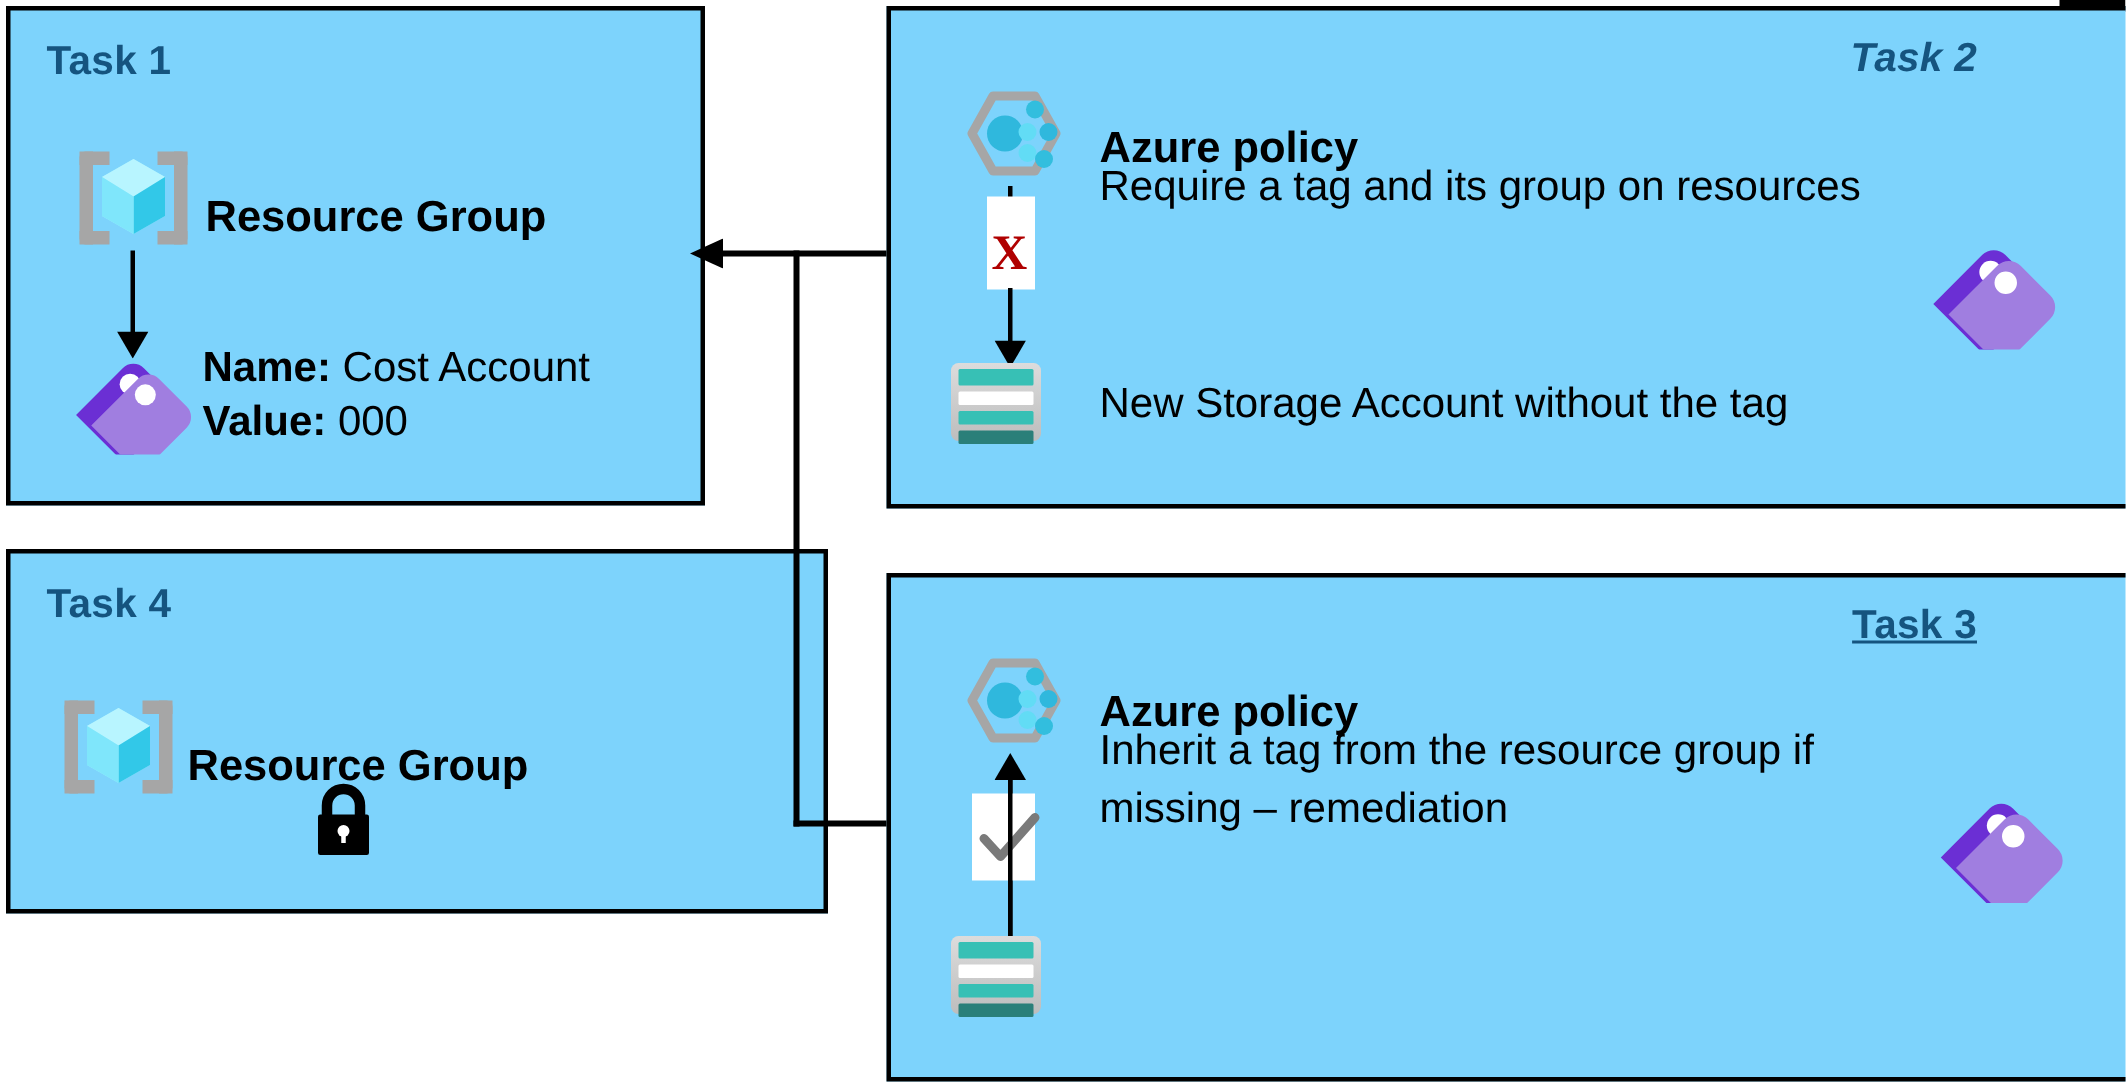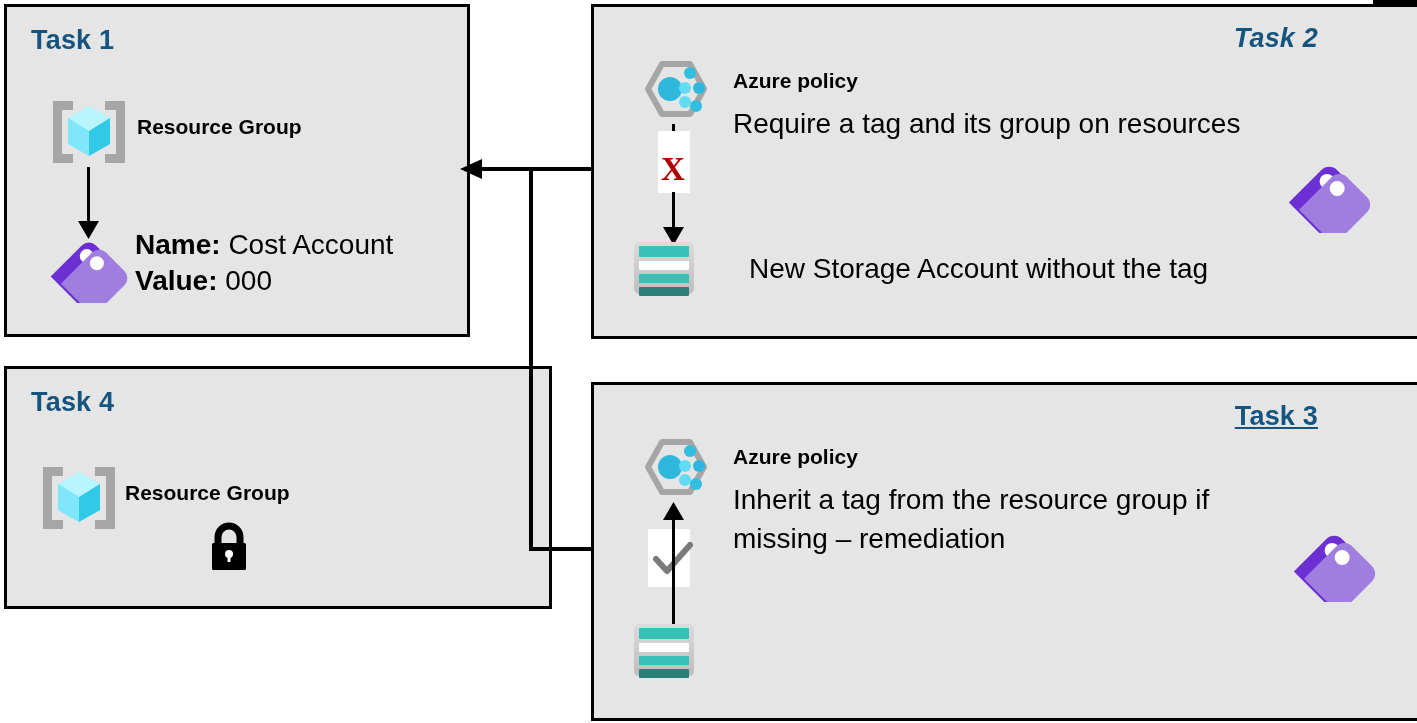--- a/index.html
+++ b/index.html
@@ -2,37 +2,37 @@
 <html><head>
 <meta charset="utf-8">
 <style>
   html,body{margin:0;padding:0;background:#ffffff;}
   body{width:1417px;height:723px;position:relative;overflow:hidden;
        font-family:"Liberation Sans","DejaVu Sans",sans-serif;}
 
   .stage{position:absolute;left:0;top:0;width:1417px;height:723px;}
 
   
-  .panel{position:absolute;background:#e5e5e5;border:3px solid #000000;box-sizing:border-box;}
+  .panel{position:absolute;background:#7dd3fc;border:3px solid #000000;box-sizing:border-box;}
   #panel-task1{left:4px;  top:4px;   width:466px; height:333px;}
   #panel-task4{left:4px;  top:366px; width:548px; height:243px;}
   #panel-task2{left:591px;top:4px;   width:830px; height:335px;}
   #panel-task3{left:591px;top:382px; width:830px; height:339px;}
 
   .panel-title{position:absolute;color:#15547f;font-weight:bold;font-size:27px;
                letter-spacing:.2px;white-space:nowrap;}
   #title-task1{left:24px;top:18px;}
   #title-task4{left:24px;top:18px;}
   #title-task2{right:100px;top:16px;font-style:italic;}
   #title-task3{right:100px;top:16px;text-decoration:underline;}
 
   
   .txt{position:absolute;white-space:nowrap;color:#000;}
   .bold{font-weight:bold;}
-  .hdr{font-size:21px;font-weight:bold;}
+  .hdr{font-size:29px;font-weight:bold;margin-top:14px;}
   .body{font-size:28px;}
 
   
   .rg-icon{position:absolute;width:72px;height:66px;}
   .rg-icon .brk{position:absolute;top:2px;width:9px;height:62px;background:#a6a6a6;}
   .rg-icon .brk.l{left:0;border-radius:4px 0 0 4px;}
   .rg-icon .brk.r{right:0;border-radius:0 4px 4px 0;}
   .rg-icon .brk::before,.rg-icon .brk::after{content:"";position:absolute;width:20px;height:9px;background:#a6a6a6;}
   .rg-icon .brk.l::before{left:0;top:0;} .rg-icon .brk.l::after{left:0;bottom:0;}
   .rg-icon .brk.r::before{right:0;top:0;} .rg-icon .brk.r::after{right:0;bottom:0;}
@@ -153,21 +153,21 @@
     <svg style="position:absolute;left:69px;top:220px;width:21px;height:18px;">
       <polygon points="10.5,18 0,0 21,0" fill="#000"></polygon>
     </svg>
 
     <div class="storage-icon" style="left:40px;top:235px;">
       <div class="s-bar" style="background:#37c0b5;height:11px;"></div>
       <div class="s-bar" style="background:#ffffff;"></div>
       <div class="s-bar" style="background:#37c0b5;"></div>
       <div class="s-bar" style="background:#2a7f79;"></div>
     </div>
-    <div class="txt body" style="left:155px;top:246px;">New Storage Account  without the tag</div>
+    <div class="txt body" style="left:139px;top:246px;">New Storage Account  without the tag</div>
 
     <svg class="tag-icon" style="left:692px;top:144px;width:92px;height:82px;" viewBox="0 0 92 82">
       <g transform="rotate(-45 46 41)">
         <path d="M8,18 h46 a11,11 0 0 1 11,11 v28 a11,11 0 0 1 -11,11 h-46 z" fill="#6b2fd4"></path>
         <circle cx="50" cy="30" r="7.5" fill="#fff"></circle>
       </g>
       <g transform="rotate(-45 54 46)">
         <path d="M16,26 h46 a11,11 0 0 1 11,11 v28 a11,11 0 0 1 -11,11 h-46 z" fill="#a07ee0"></path>
         <circle cx="58" cy="38" r="7.5" fill="#fff"></circle>
       </g>

